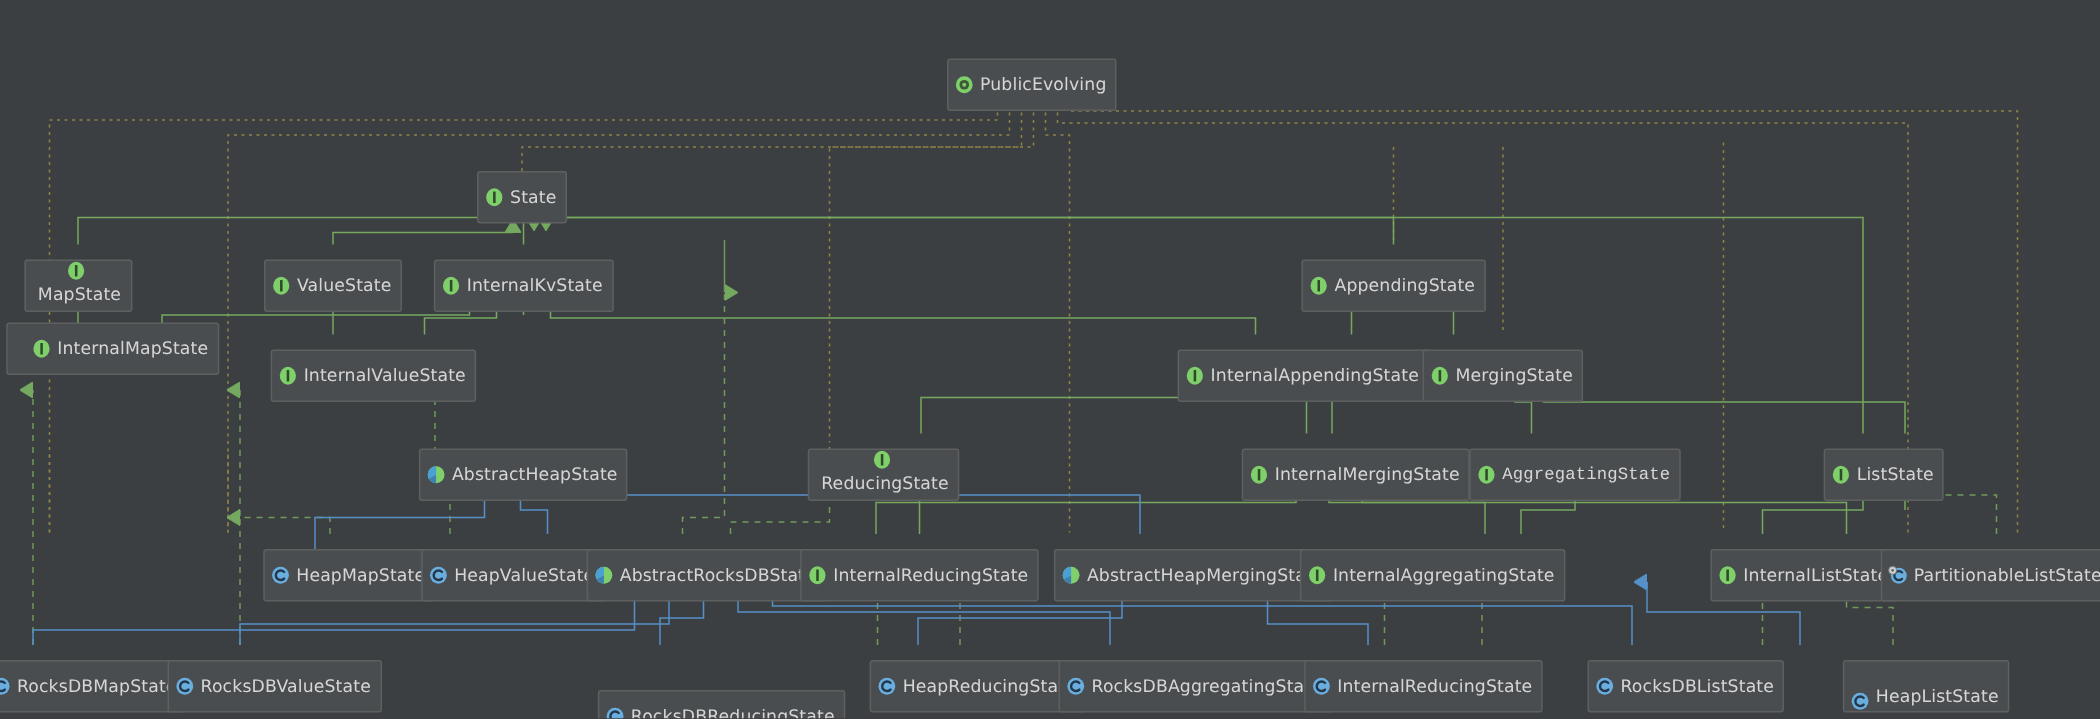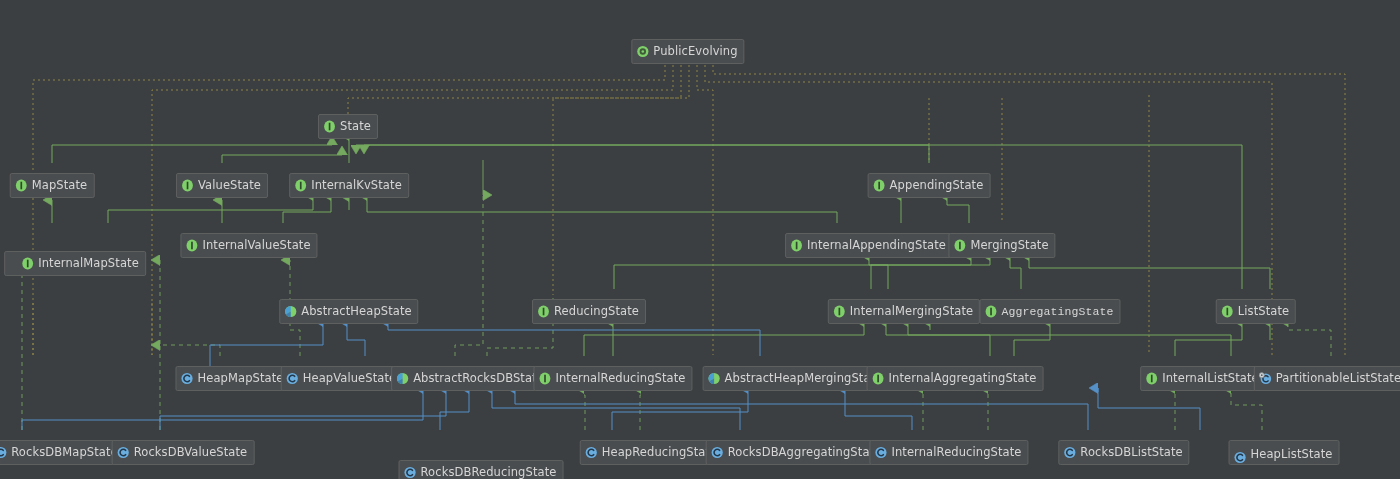--- a/index.html
+++ b/index.html
@@ -19,21 +19,21 @@
     position: absolute;
     left: 0; top: 0;
     width: 1400px;
     height: 479px;
     pointer-events: none;
   }
   .node {
     position: absolute;
     display: inline-flex;
     align-items: center;
-    height: 25px;
+    height: 35px;
     box-sizing: border-box;
     padding: 0 6px 0 4px;
     background: #4a4d4f;
     border: 1px solid #5e6060;
     border-radius: 2px;
     white-space: nowrap;
     transform: translateX(-50%);
     z-index: 5;
   }
   .node .lbl {
@@ -183,21 +183,21 @@
       </div>
       <div class="node" style="left: 348px; top: 114px;">
         <span class="ico">
           <svg width="13" height="13" viewBox="0 0 13 13">
             <ellipse cx="6.5" cy="6.5" rx="5.4" ry="6" fill="#7fd06a"></ellipse>
             <rect x="5.7" y="2.7" width="1.7" height="7.6" fill="#2f4a2b"></rect>
           </svg>
         </span>
         <span class="lbl">State</span>
       </div>
-      <div class="node" style="left: 52px; top: 173px;">
+      <div class="node" style="left: 52px; top: 173px; flex-direction: column;">
         <span class="ico">
           <svg width="13" height="13" viewBox="0 0 13 13">
             <ellipse cx="6.5" cy="6.5" rx="5.4" ry="6" fill="#7fd06a"></ellipse>
             <rect x="5.7" y="2.7" width="1.7" height="7.6" fill="#2f4a2b"></rect>
           </svg>
         </span>
         <span class="lbl">MapState</span>
       </div>
       <div class="node" style="left: 222px; top: 173px;">
         <span class="ico">
@@ -219,21 +219,21 @@
       </div>
       <div class="node" style="left: 929px; top: 173px;">
         <span class="ico">
           <svg width="13" height="13" viewBox="0 0 13 13">
             <ellipse cx="6.5" cy="6.5" rx="5.4" ry="6" fill="#7fd06a"></ellipse>
             <rect x="5.7" y="2.7" width="1.7" height="7.6" fill="#2f4a2b"></rect>
           </svg>
         </span>
         <span class="lbl">AppendingState</span>
       </div>
-      <div class="node" style="left: 75px; top: 251px; padding-left: 16px;">
+      <div class="node" style="left: 75px; top: 215px; padding-left: 16px;">
         <span class="ico">
           <svg width="13" height="13" viewBox="0 0 13 13">
             <ellipse cx="6.5" cy="6.5" rx="5.4" ry="6" fill="#7fd06a"></ellipse>
             <rect x="5.7" y="2.7" width="1.7" height="7.6" fill="#2f4a2b"></rect>
           </svg>
         </span>
         <span class="lbl">InternalMapState</span>
       </div>
       <div class="node" style="left: 249px; top: 233px;">
         <span class="ico">
@@ -265,21 +265,21 @@
       <div class="node" style="left: 349px; top: 299px;">
         <span class="ico">
           <svg width="13" height="13" viewBox="0 0 13 13">
             <circle cx="6.5" cy="6.5" r="5.6" fill="#7fd06a"></circle>
             <path d="M6.5 0.9A5.6 5.6 0 0 0 1.6 9.2L6.5 6.5Z" fill="#4a9fd4"></path>
             <path d="M1.6 9.2A5.6 5.6 0 0 0 6.5 12.1L6.5 6.5Z" fill="#3f7fb5"></path>
           </svg>
         </span>
         <span class="lbl">AbstractHeapState</span>
       </div>
-      <div class="node" style="left: 589px; top: 299px;">
+      <div class="node" style="left: 589px; top: 299px; flex-direction: column;">
         <span class="ico">
           <svg width="13" height="13" viewBox="0 0 13 13">
             <ellipse cx="6.5" cy="6.5" rx="5.4" ry="6" fill="#7fd06a"></ellipse>
             <rect x="5.7" y="2.7" width="1.7" height="7.6" fill="#2f4a2b"></rect>
           </svg>
         </span>
         <span class="lbl">ReducingState</span>
       </div>
       <div class="node" style="left: 904px; top: 299px;">
         <span class="ico">

